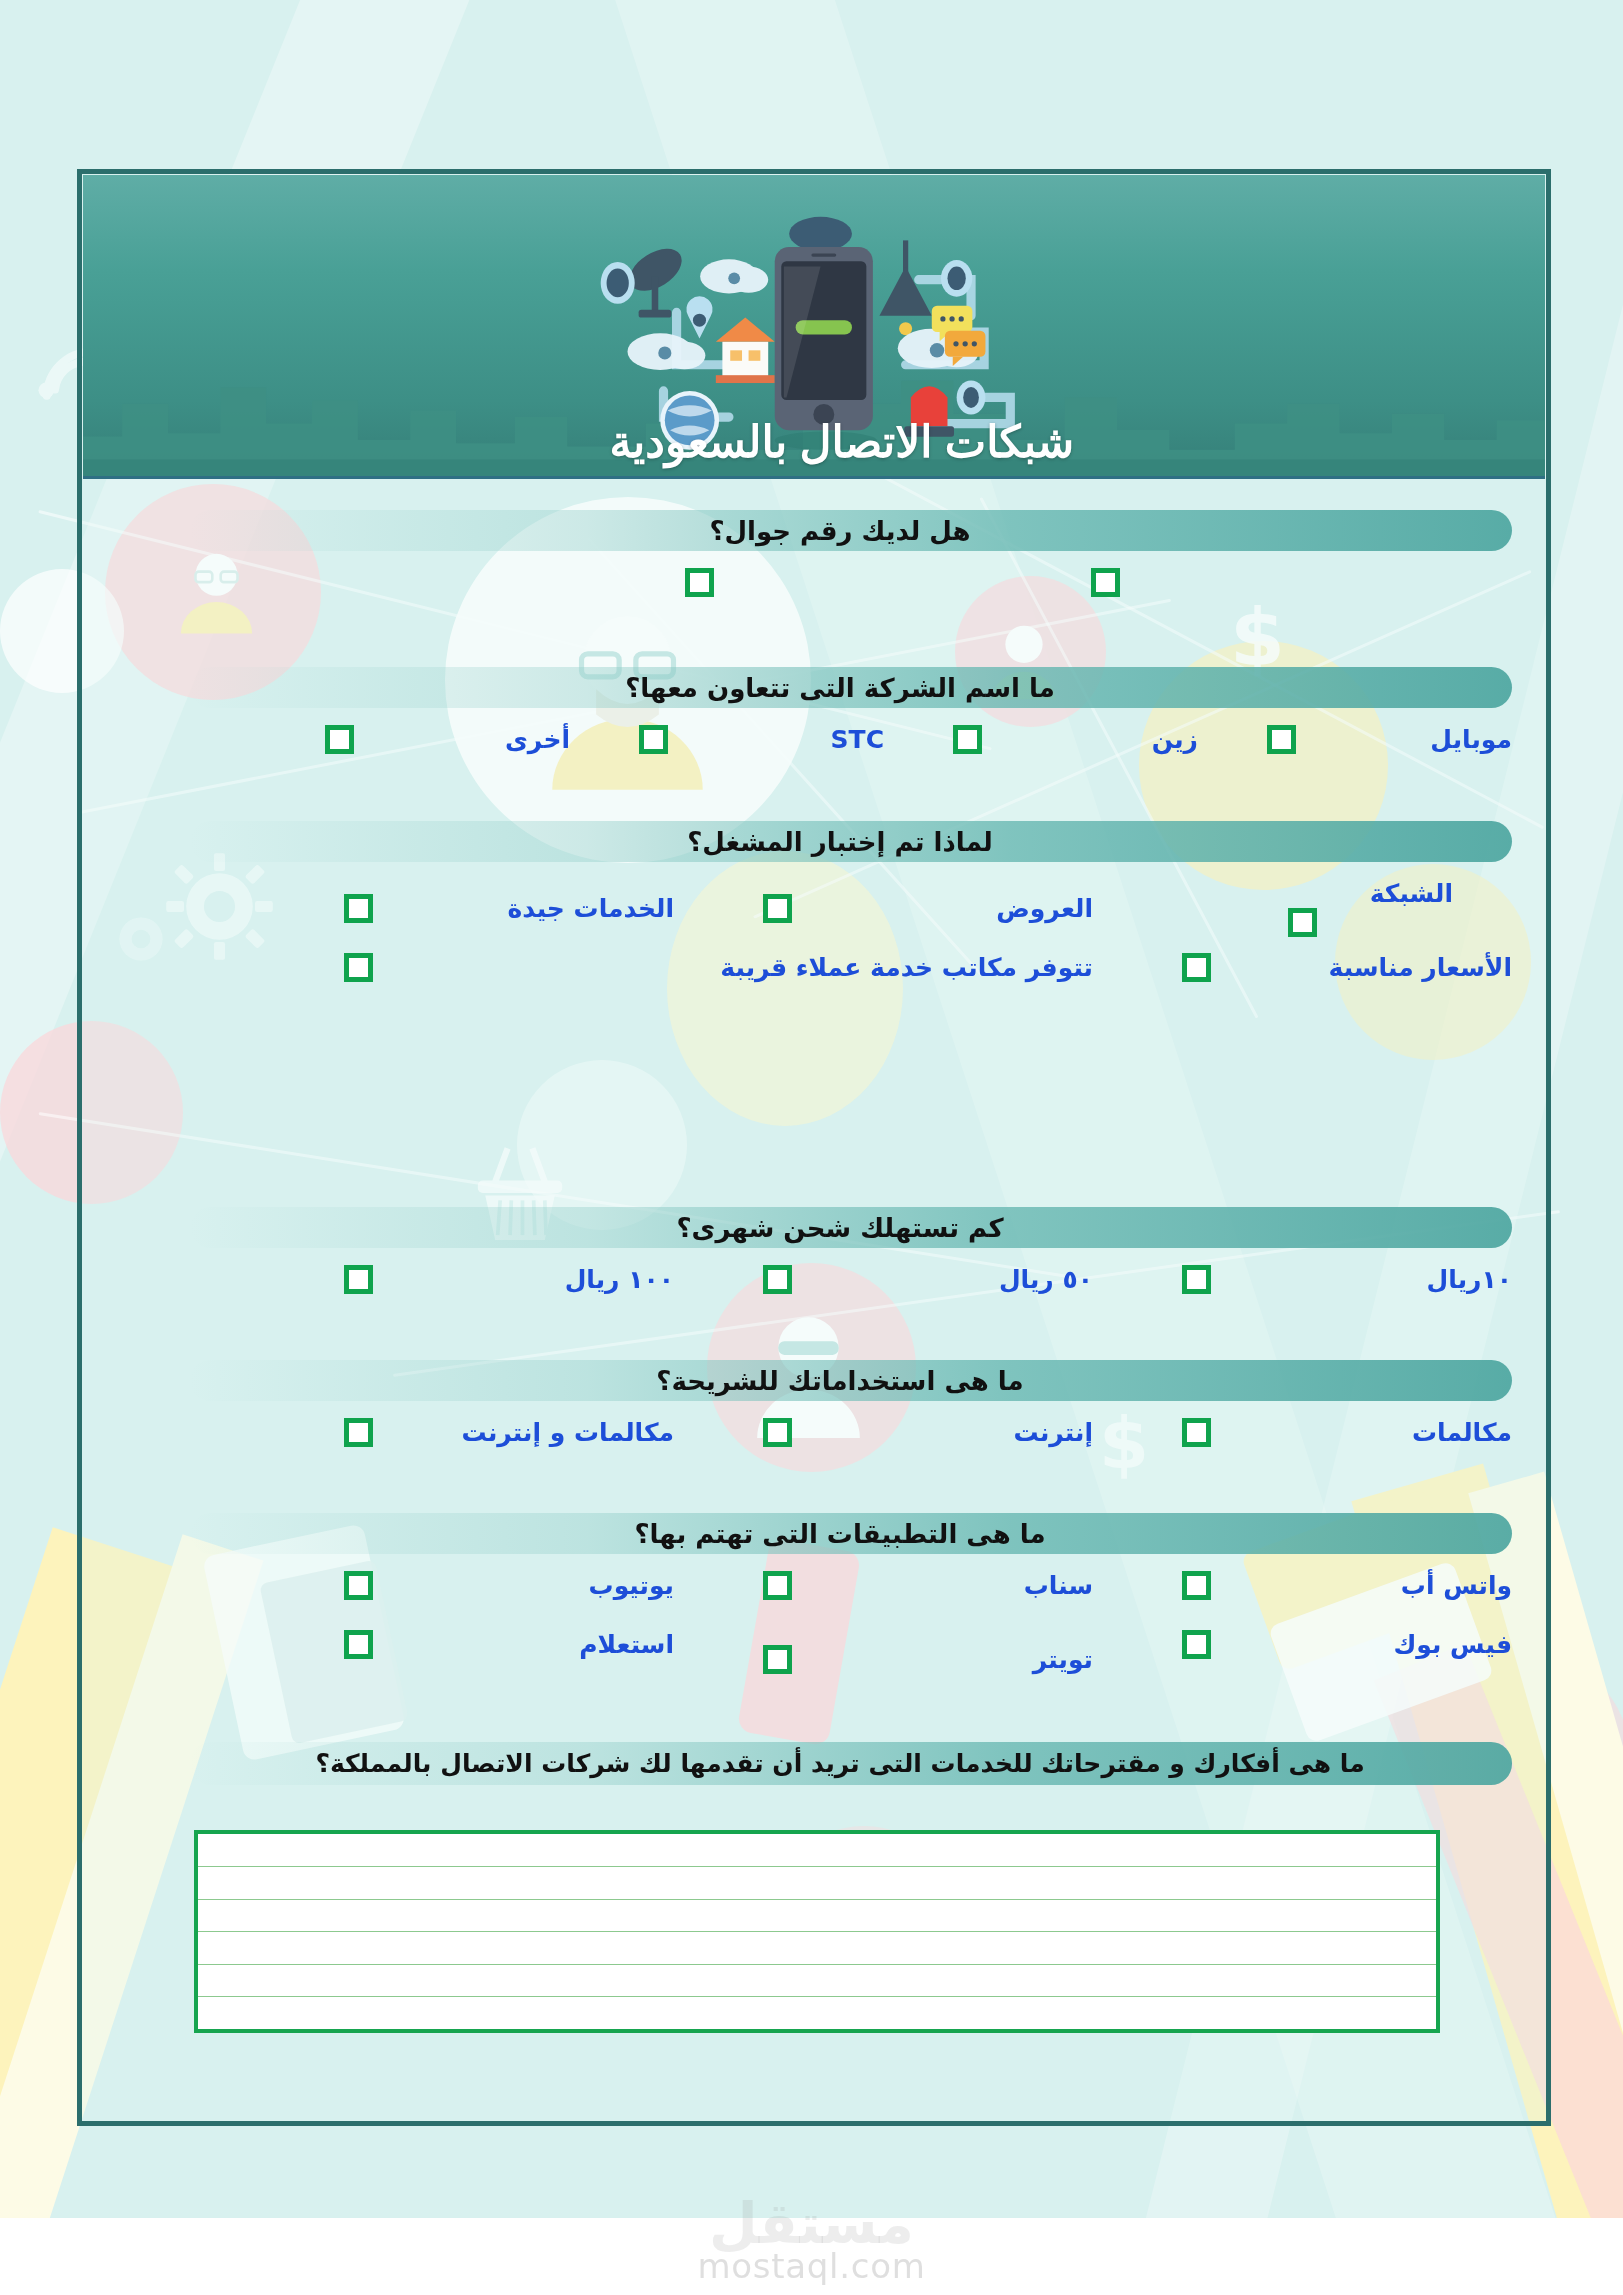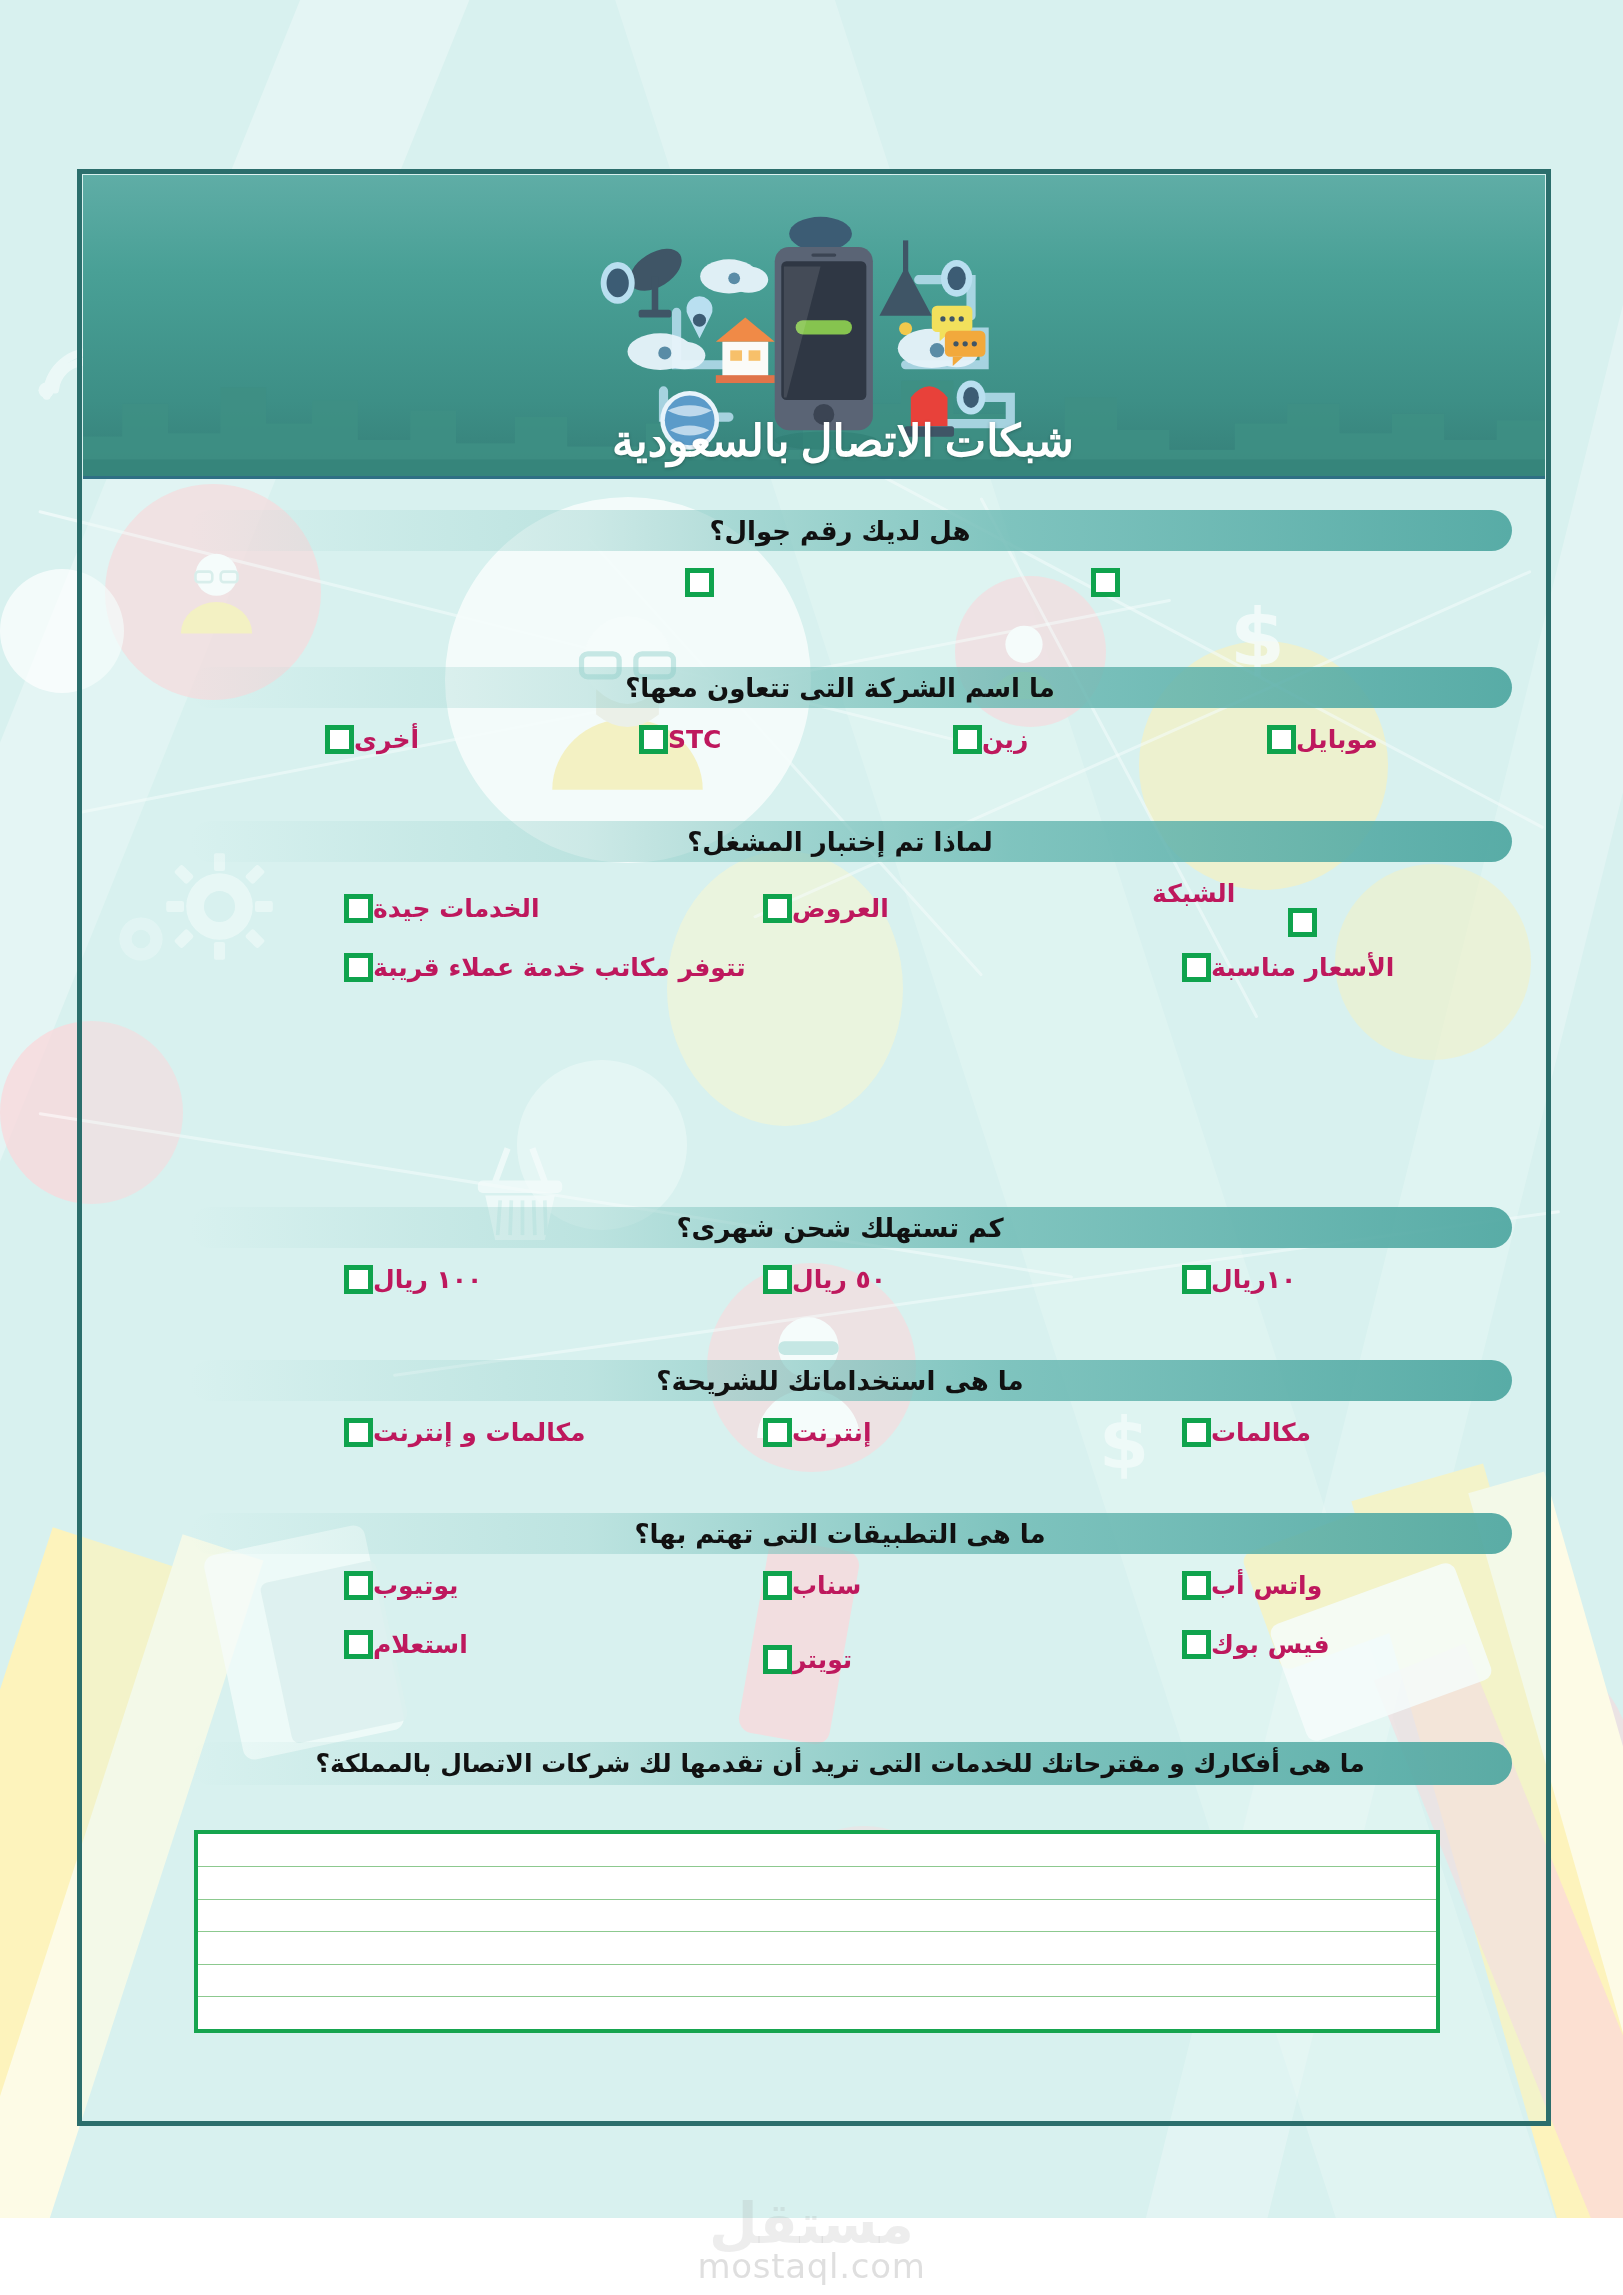--- a/index.html
+++ b/index.html
@@ -44,43 +44,43 @@
     position:absolute;left:83px;top:175px;width:1462px;height:301px;
     background:linear-gradient(180deg,#5fada6 0%,#49a096 32%,#3d8f86 75%,#357f78 100%);
     border-bottom:3.9px solid #2f6f84;
     overflow:hidden;
   }
   .skyline{position:absolute;bottom:0;left:0;width:100%;height:151px;}
   .banner-title{
     position:absolute;right:471px;bottom:9.2px;
     color:#ffffff;font-size:44px;font-weight:bold;
     letter-spacing:0;text-shadow:0 1.3px 3.3px rgba(0,0,0,.28);
-    white-space:nowrap;font-family:Liberation Serif, serif;
+    white-space:nowrap;font-family:Liberation Sans, sans-serif;
   }
   .banner-art{position:absolute;left:50%;top:26px;transform:translateX(-50%);}
 
   
   .qblock{position:absolute;right:111px;width:1322px;}
 
   .qbar{
     position:relative;height:41px;border-radius:21px;
     background:linear-gradient(270deg, rgba(77,166,160,.92) 0%, rgba(104,184,178,.80) 38%, rgba(150,208,203,.42) 70%, rgba(190,226,222,0) 100%);
     display:flex;align-items:center;justify-content:center;
     padding-right:22px;box-sizing:border-box;
   }
   .qbar span{
     font-size:26px;font-weight:bold;color:#111;
     white-space:nowrap;line-height:1;
   }
 
   .optrow{display:flex;flex-direction:row;align-items:center;margin-top:17px;}
   .opt{display:flex;flex-direction:row;align-items:center;}
   .opt .lbl{
-    font-size:25px;font-weight:bold;color:#be185d;white-space:nowrap;
-    text-align:left;
+    font-size:25px;font-weight:bold;color:#1d4ed8;white-space:nowrap;
+    text-align:right;
   }
   .cbx{
     width:29px;height:29px;box-sizing:border-box;
     border:5.2px solid #0fa34d;background:#ffffff;
     flex:0 0 auto;
   }
 
   
   .answerbox{
     position:absolute;left:194px;top:1830px;width:1246px;height:203px;

